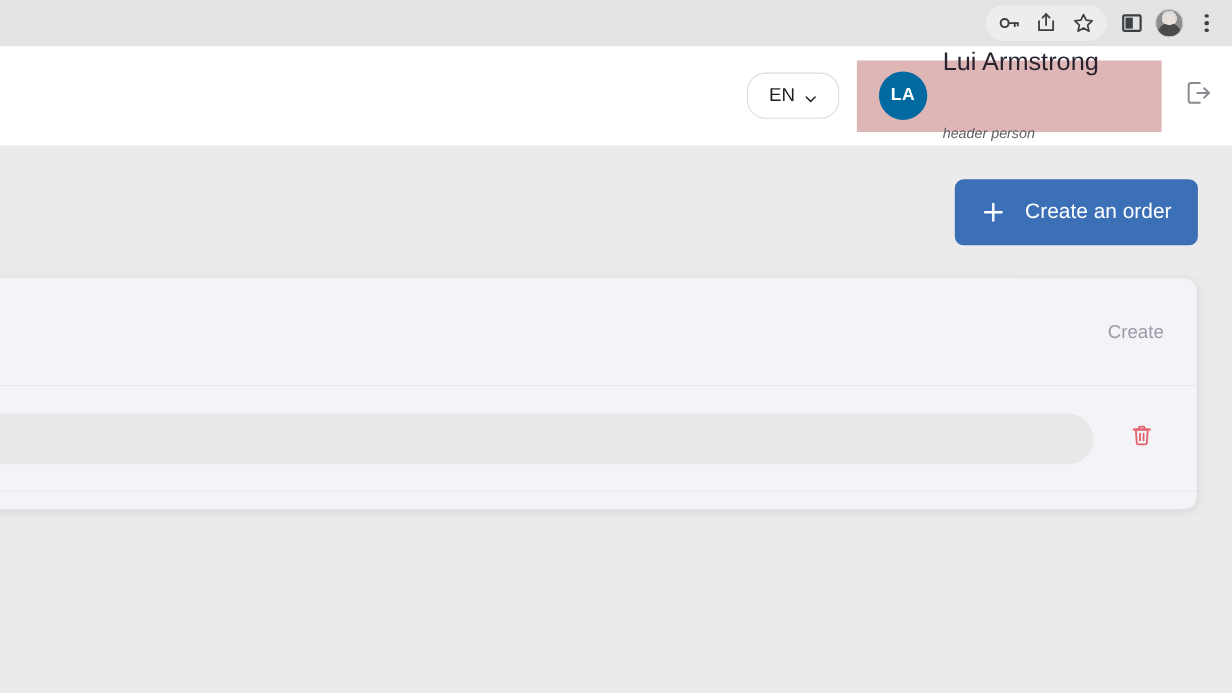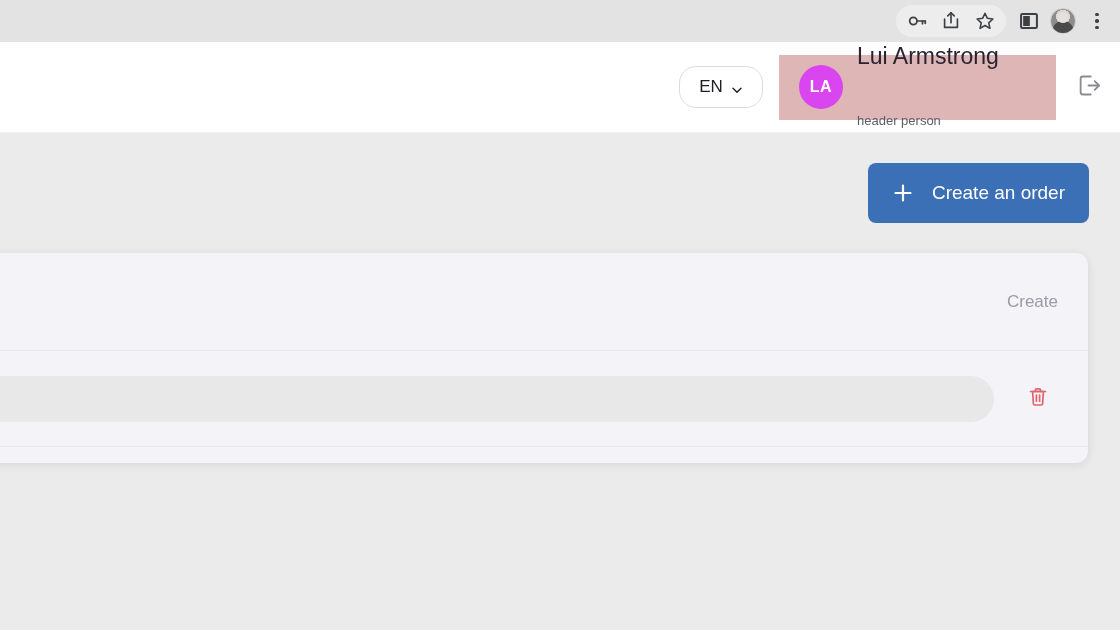--- a/index.html
+++ b/index.html
@@ -69,28 +69,28 @@
   }
   .chev { width: 12px; height: 12px; }
   .user-card {
     background: #deb6b6;
     height: 65px; width: 277px;
     display: flex; align-items: center; gap: 14px;
     padding-left: 20px;
   }
   .user-avatar {
     width: 44px; height: 44px; border-radius: 50%;
-    background: #d946ef;
+    background: #0369a1;
     color: #fff; font-size: 16px; font-weight: bold;
     display: flex; align-items: center; justify-content: center;
     letter-spacing: .5px; flex: none;
   }
   .user-text { display: flex; flex-direction: column; justify-content: center; gap: 45px; }
   .user-name { font-size: 23px; color: #2b2230; line-height: 1.08; white-space: nowrap; }
-  .user-role { font-size: 13px; color: #5d5d67; line-height: 1.3; }
+  .user-role { font-size: 13px; color: #5d5d67; line-height: 1.3; font-style: italic; }
   .logout-btn {
     width: 64px; height: 64px;
     display: flex; align-items: center; justify-content: center;
     color: #8a8a90;
   }
 
   
   .toolbar {
     position: absolute; left: 0; top: 133px;
     width: 1120px; height: 120px;

